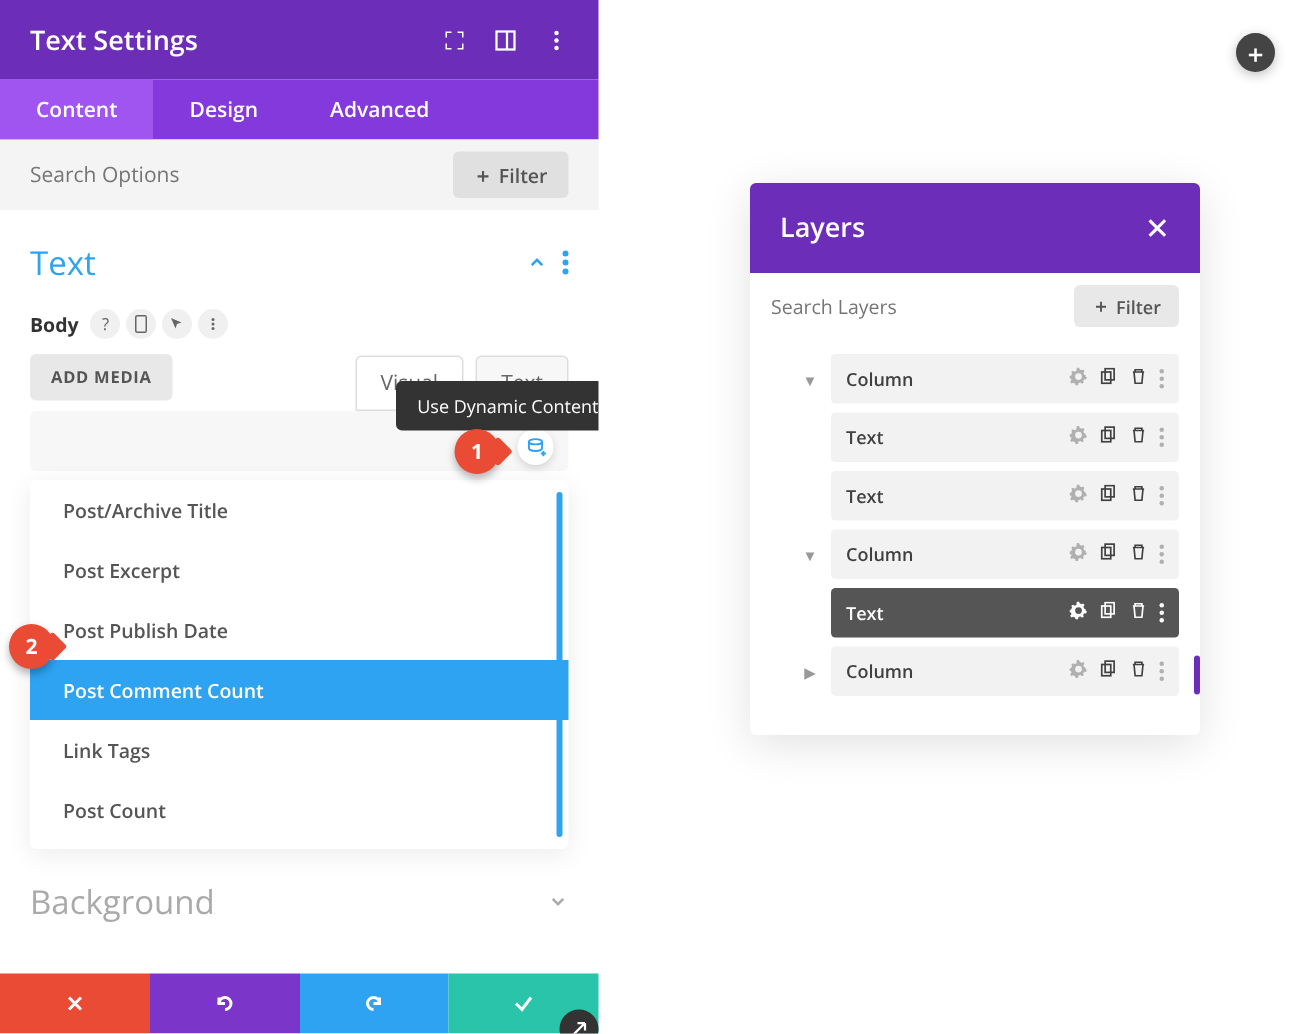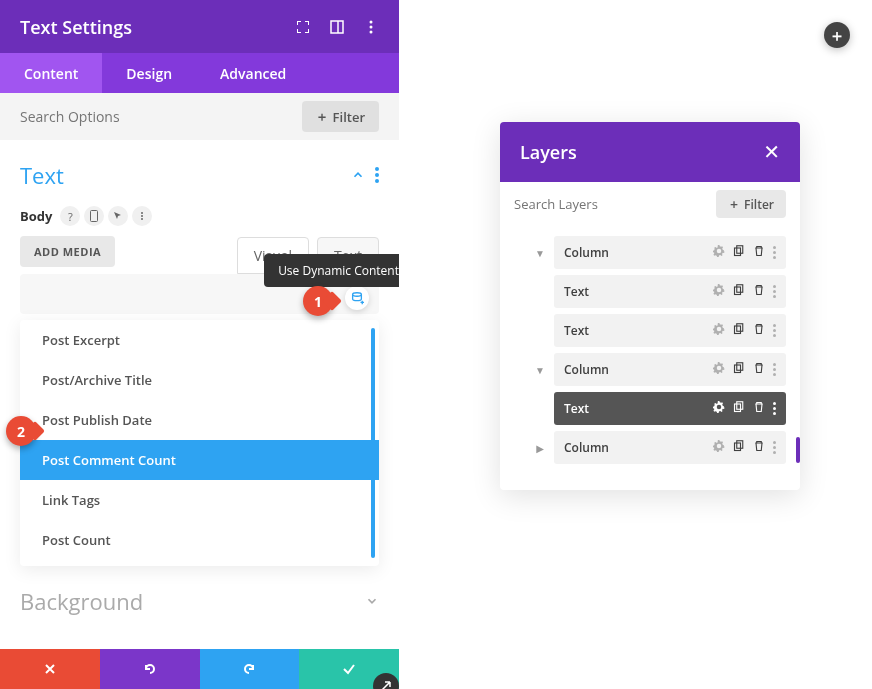--- a/index.html
+++ b/index.html
@@ -201,22 +201,22 @@
                 <path d="M12 13h4M14 11v4" stroke="#2ea3f2" stroke-width="1.5"></path>
               </svg>
           </div>
         </div>
         <div class="callout" style="top:12px; right:40px;">
           <div class="callout-bubble">1</div>
           <div class="callout-point"></div>
         </div>
 
         <div class="dropdown" id="dd">
+            <div class="dd-item">Post/Archive Title</div>
             <div class="dd-item">Post Excerpt</div>
-            <div class="dd-item">Post/Archive Title</div>
             <div class="dd-item">Post Publish Date</div>
             <div class="dd-item selected">Post Comment Count</div>
             <div class="dd-item">Link Tags</div>
             <div class="dd-item">Post Count</div>
           </div>
       </div>
     </div>
 
     <div class="section">
       <div class="section-head">

